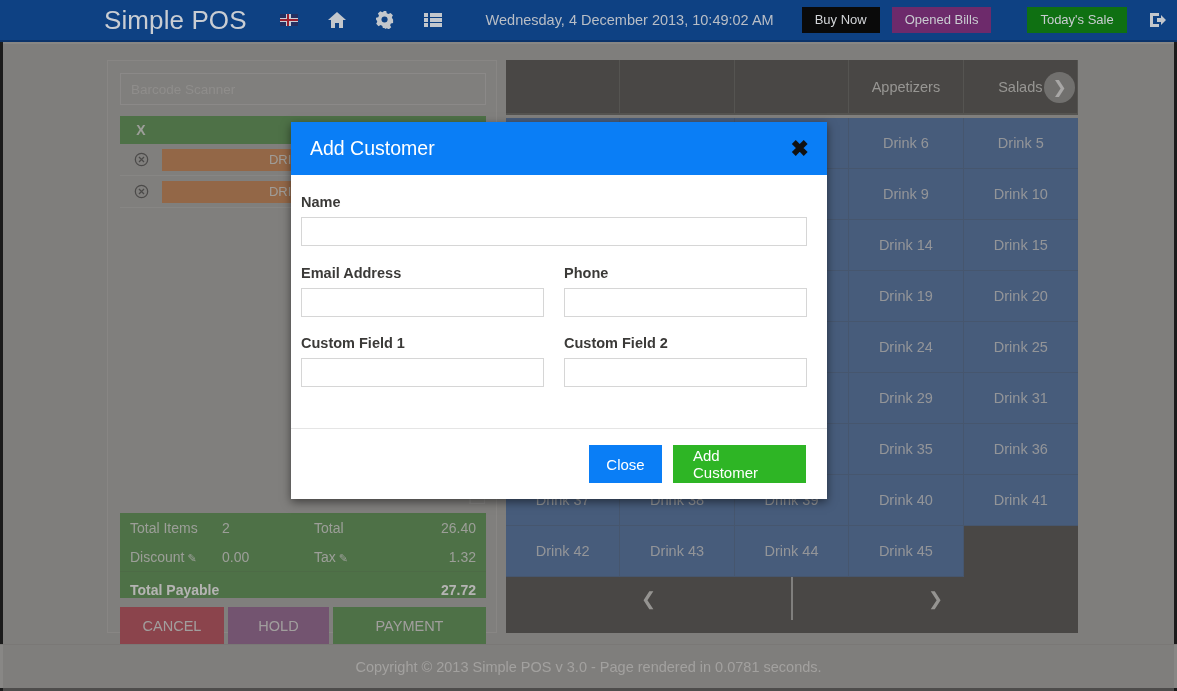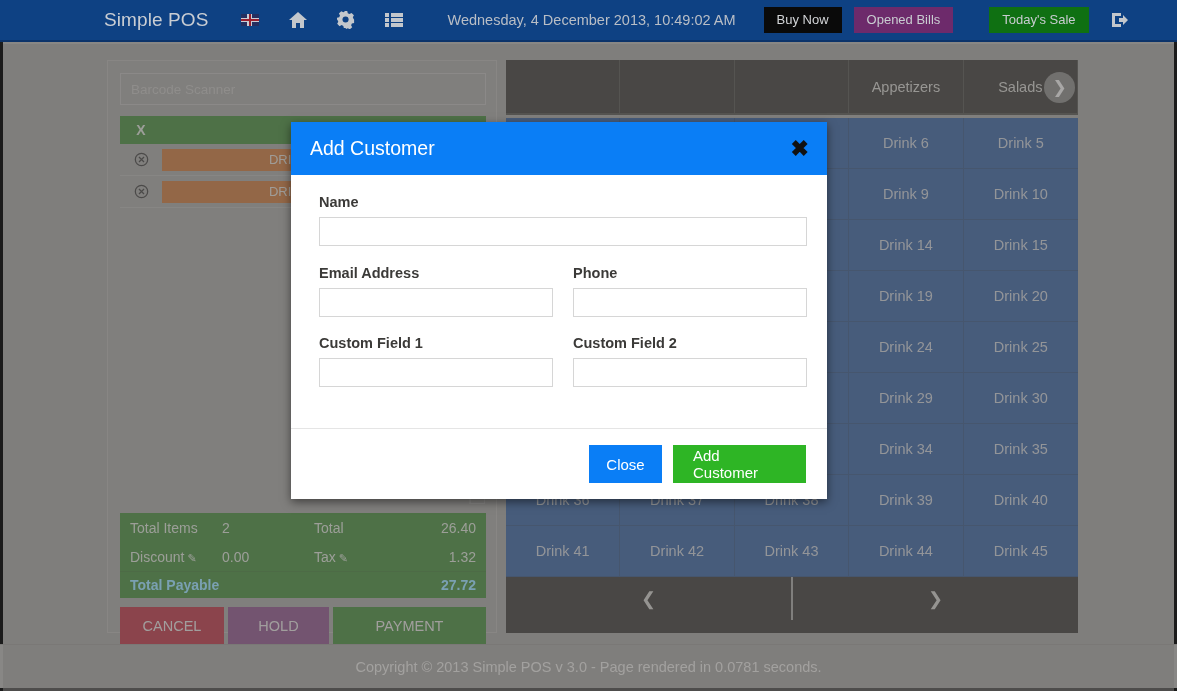--- a/index.html
+++ b/index.html
@@ -22,21 +22,21 @@
 
   
   #navbar {
     position: absolute; left: -3px; top: 0;
     width: 1177px; height: 42px;
     background: #0e4183;
     display: flex; align-items: center;
     border-bottom: 2px solid #0b336a;
   }
   #brand {
-    color: #c9cdd3; font-size: 19px; margin-left: 104px;
+    color: #c9cdd3; font-size: 26px; margin-left: 104px;
     letter-spacing: .1px;
   }
   .nav-icon {
     margin-left: 26px; display: inline-flex;
     align-items: center; justify-content: center;
     width: 22px; height: 22px; color: #c3c7cc;
   }
   #brand + .nav-icon { margin-left: 31px; }
   #navdate {
     color: #b9bec6; font-size: 14.5px; margin-left: 42px; white-space: nowrap;
@@ -138,23 +138,23 @@
   }
   .tot-row {
     display: flex; height: 29px; align-items: center;
     color: #c7cfc4; font-size: 14px; padding: 0 10px;
   }
   .tot-row .l1 { width: 92px; }
   .tot-row .v1 { width: 92px; }
   .tot-row .l2 { flex: 1; }
   .tot-row .v2 { text-align: right; }
   #tot-payable {
-    display: flex; height: 27px; align-items: center;
+    display: flex; height: 27px; align-items: flex-end;
     padding: 0 10px; border-top: 1px solid #1a5d0f;
-    color: #7dd3fc; font-size: 14px; font-weight: bold;
+    color: #ffffff; font-size: 14px; font-weight: bold;
   }
   #tot-payable .lbl { flex: 1; }
   .pencil { font-size: 11px; margin-left: 3px; display:inline-block; }
 
   
   #cart-actions {
     position: absolute; left: 12px; top: 546px;
     width: 366px; height: 38px; display: flex; gap: 4px;
   }
   #cart-actions .btn {
@@ -226,21 +226,21 @@
   #modal-head {
     height: 53px; background: #0a7ef6;
     display: flex; align-items: center;
     padding: 0 18px 0 19px;
   }
   #modal-title { flex: 1; color: #fff; font-size: 19.5px; }
   #modal-close {
     color: #111; font-size: 22px; font-weight: bold; line-height: 1;
     cursor: pointer;
   }
-  #modal-body { padding: 19px 20px 0 28px; }
+  #modal-body { padding: 19px 20px 0 10px; }
   .f-label {
     color: #3b3a38; font-size: 14.5px; font-weight: bold; margin-bottom: 7px;
   }
   .f-input {
     height: 29px; border: 1px solid #d6d6d6; background: #fff;
     width: 100%; font-size: 13px; padding: 0 8px;
     font-family: "Liberation Sans", sans-serif;
   }
   .f-full { margin-bottom: 19px; }
   .f-cols { display: flex; gap: 20px; margin-bottom: 18px; }
@@ -419,21 +419,20 @@
           <div class="pcell">Drink 20</div>
           <div class="pcell">Drink 21</div>
           <div class="pcell">Drink 22</div>
           <div class="pcell">Drink 23</div>
           <div class="pcell">Drink 24</div>
           <div class="pcell">Drink 25</div>
           <div class="pcell">Drink 26</div>
           <div class="pcell">Drink 27</div>
           <div class="pcell">Drink 28</div>
           <div class="pcell">Drink 29</div>
-          <div class="pcell">Drink 30</div>
           <div class="pcell">Drink 31</div>
           <div class="pcell">Drink 32</div>
           <div class="pcell">Drink 33</div>
           <div class="pcell">Drink 34</div>
           <div class="pcell">Drink 35</div>
           <div class="pcell">Drink 36</div>
           <div class="pcell">Drink 37</div>
           <div class="pcell">Drink 38</div>
           <div class="pcell">Drink 39</div>
           <div class="pcell">Drink 40</div>

